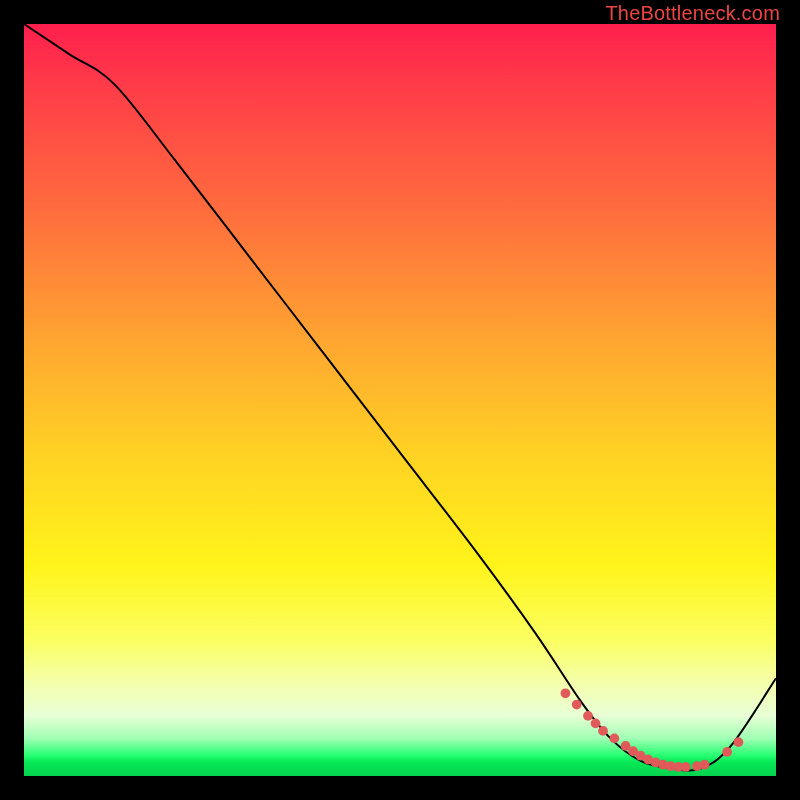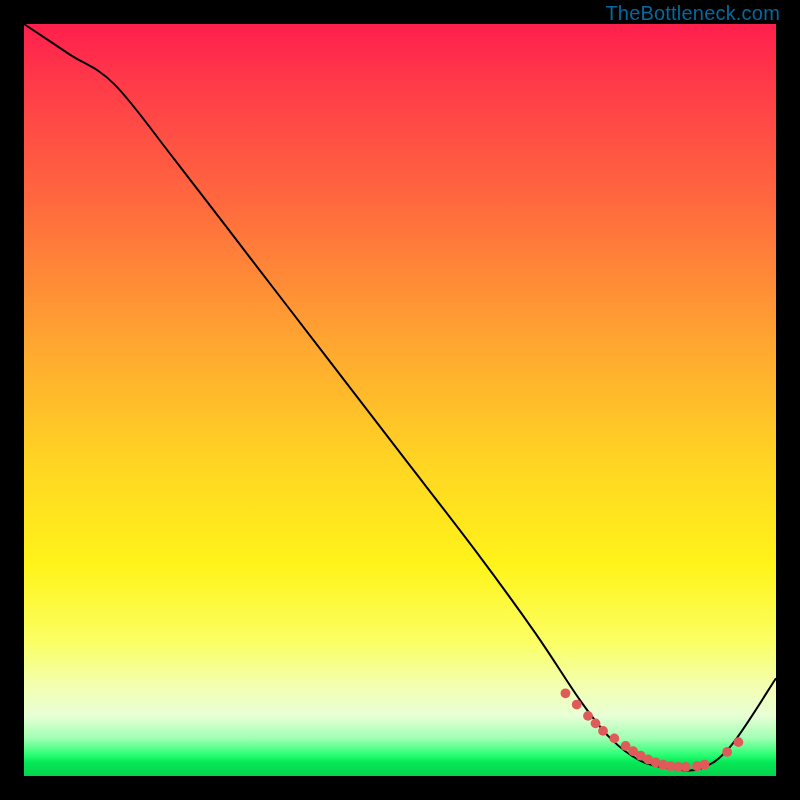--- a/index.html
+++ b/index.html
@@ -49,21 +49,21 @@
     position: absolute;
     inset: 0;
     width: 100%;
     height: 100%;
     overflow: visible;
   }
   .watermark {
     position: absolute;
     top: 2px;
     right: 20px;
-    color: #0369a1;
+    color: #ef4444;
     font-size: 20px;
     letter-spacing: 0.2px;
     user-select: none;
   }
 </style>
 </head>
 <body>
 
 <div class="stage">
 

